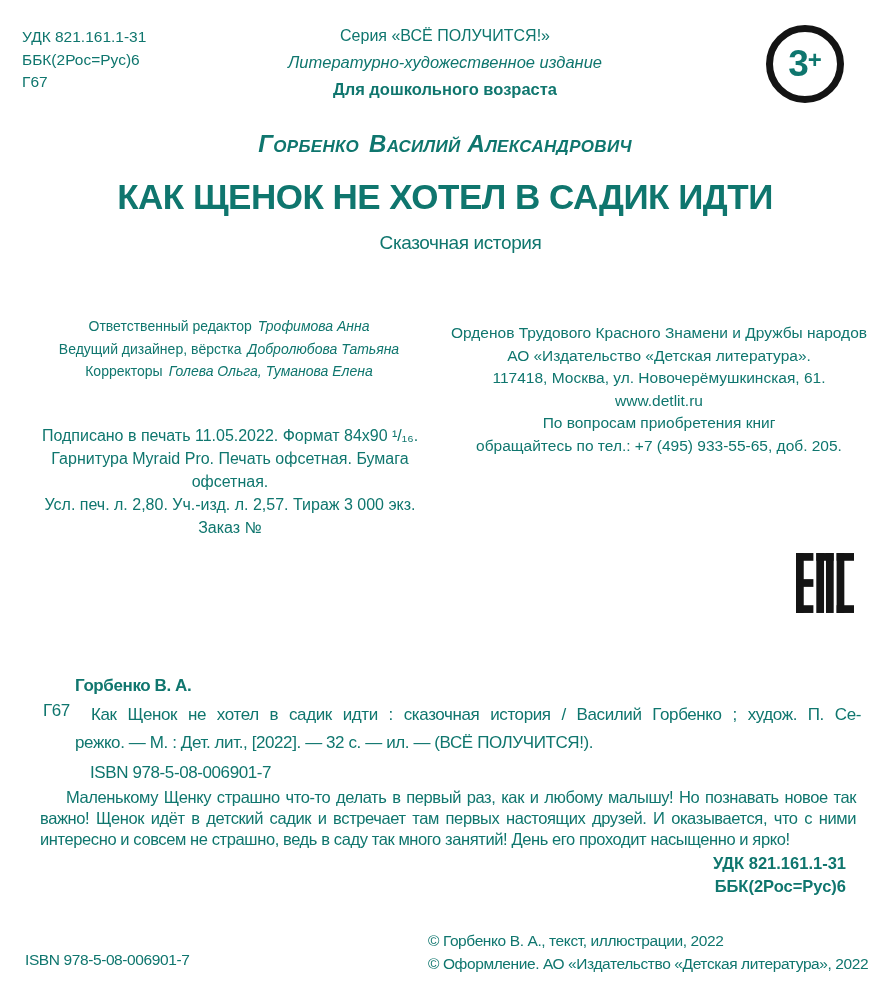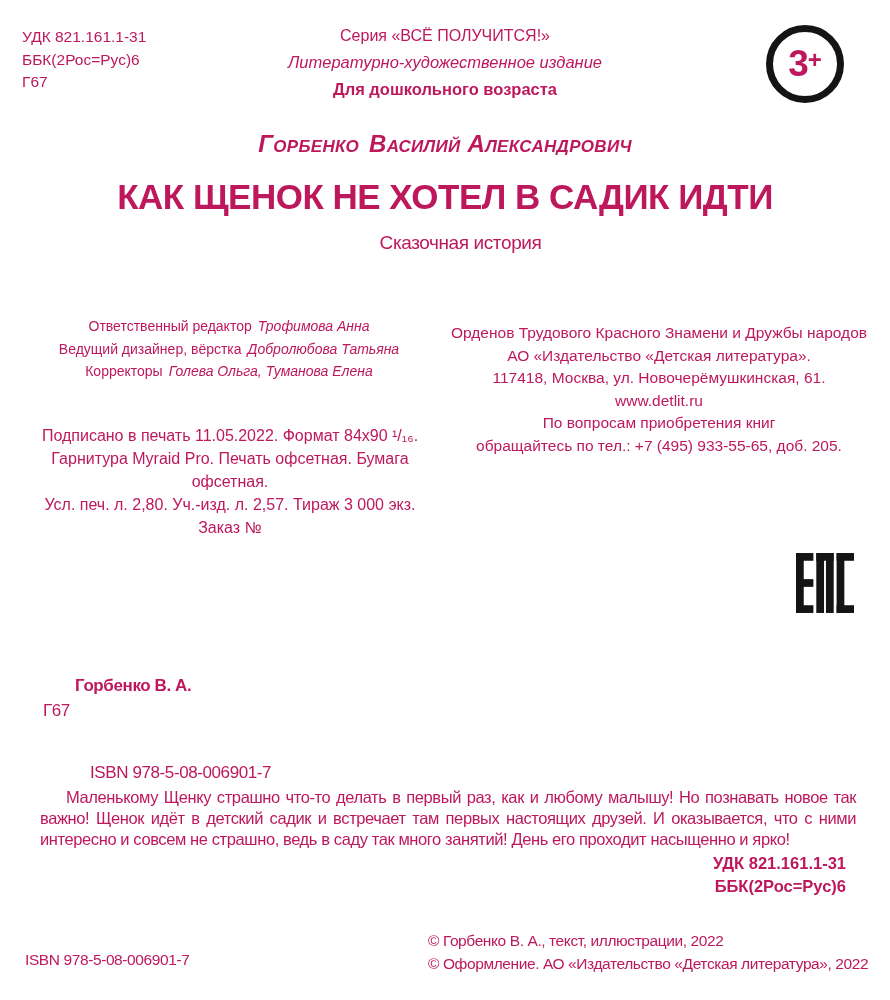--- a/index.html
+++ b/index.html
@@ -1,18 +1,18 @@
 <!DOCTYPE html>
 <html><head>
 <meta charset="utf-8">
 <style>
   html,body { margin:0; padding:0; background:#ffffff; }
   .page {
     position:relative; width:890px; height:1000px; background:#ffffff;
-    color:#be185d; font-family:"Liberation Sans","DejaVu Sans",sans-serif;
+    color:#0f766e; font-family:"Liberation Sans","DejaVu Sans",sans-serif;
     overflow:hidden;
   }
   .abs { position:absolute; }
 
   
   .hdr-left { left:22px; top:26px; font-size:15.5px; line-height:22.5px; }
   .hdr-center { left:0; right:0; top:27px; text-align:center; }
   .hdr-series { font-size:16px; margin-bottom:8px; }
   .hdr-edition { font-size:16.5px; font-style:italic; margin-bottom:8px; }
   .hdr-age-note { font-size:16.5px; font-weight:700; }
@@ -130,20 +130,24 @@
         <rect x="31" y="0" width="8" height="62"></rect>
         <rect x="21" y="0" width="18" height="8"></rect>
       <rect x="42" y="0" width="8" height="62"></rect>
         <rect x="42" y="0" width="18" height="8"></rect>
         <rect x="42" y="54" width="18" height="8"></rect>
     </svg>
   </div>
 
   <div class="abs cat-heading cond">Горбенко В. А.</div>
   <div class="abs cat-index cond">Г67</div>
+  <div class="abs cat-entry cond">
+    <div class="l1">Как Щенок не хотел в садик идти : сказочная история / Василий Горбенко ; худож. П. Се-</div>
+    <div class="l2">режко. — М. : Дет. лит., [2022]. — 32 с. — ил. — (ВСЁ ПОЛУЧИТСЯ!).</div>
+  </div>
   <div class="abs cat-isbn cond">ISBN 978-5-08-006901-7</div>
   <div class="abs annotation cond">Маленькому Щенку страшно что-то делать в первый раз, как и любому малышу! Но познавать новое так важно! Щенок идёт в детский садик и встречает там первых настоящих друзей. И оказывается, что с ними интересно и совсем не страшно, ведь в саду так много занятий! День его проходит насыщенно и ярко!</div>
   <div class="abs udk-block">
     <div>УДК 821.161.1-31</div>
     <div>ББК(2Рос=Рус)6</div>
   </div>
 
   <div class="abs footer-isbn cond">ISBN 978-5-08-006901-7</div>
   <div class="abs copyrights cond">
     <div>© Горбенко В. А., текст, иллюстрации, 2022</div>

